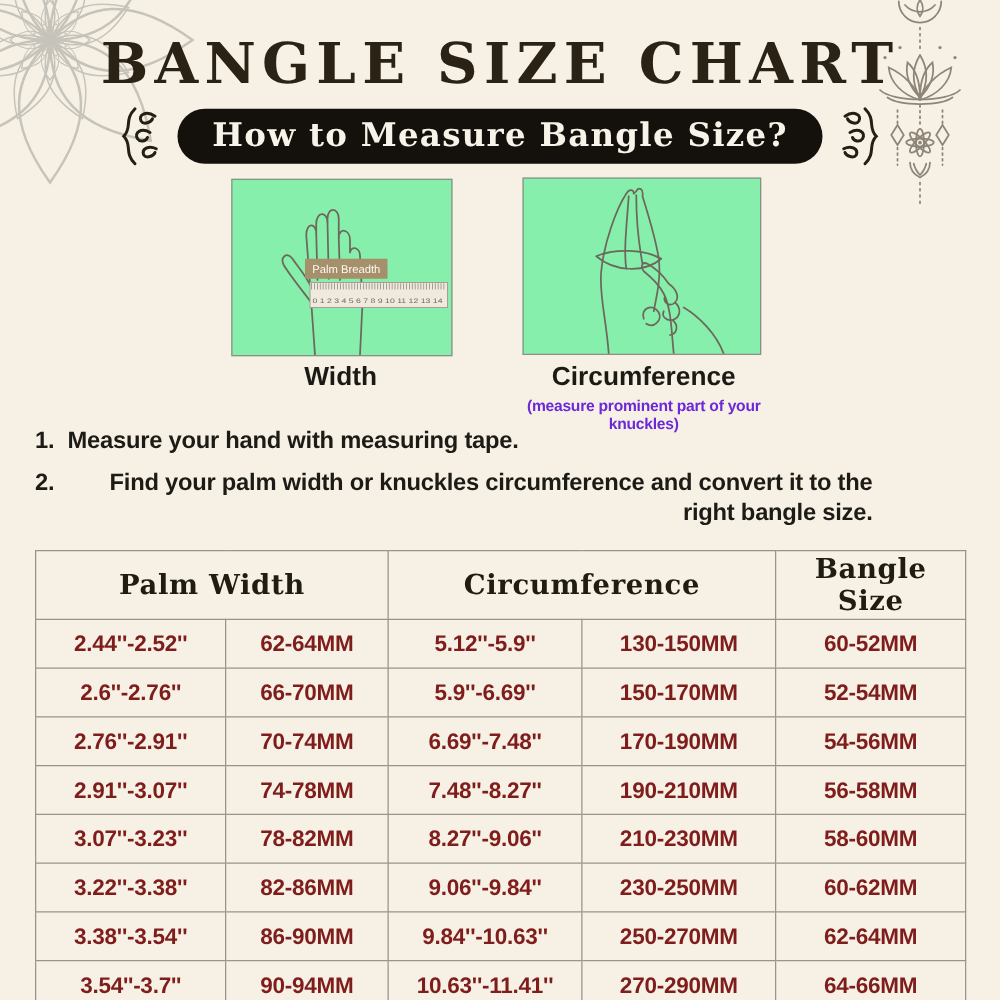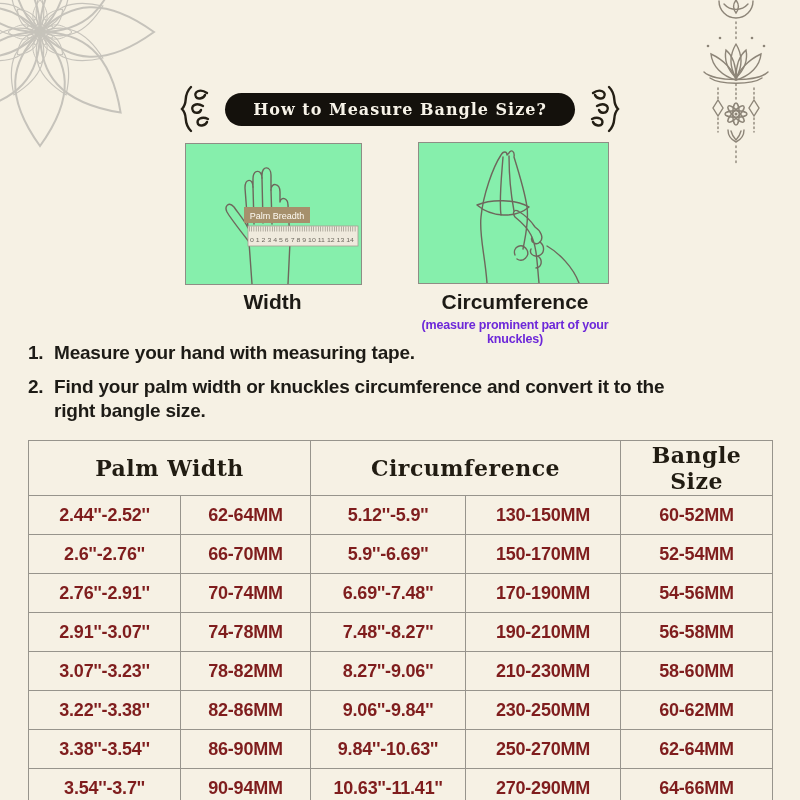--- a/index.html
+++ b/index.html
@@ -13,21 +13,21 @@
 
   
   .title{position:absolute;top:24px;left:0;width:100%;text-align:center;
          font-family:"DejaVu Serif",serif;font-weight:bold;font-size:45px;
          letter-spacing:5px;color:#2b2216;}
 
   
   .pill-row{position:absolute;top:84px;left:0;width:100%;display:flex;
             justify-content:center;align-items:center;gap:10px;}
   .pill{background:#14110c;color:#f7f3e8;border:none;cursor:pointer;
-        font-family:"DejaVu Serif",serif;font-weight:bold;font-size:16px;
+        font-family:"DejaVu Serif",serif;font-weight:bold;font-size:26px;
         letter-spacing:1px;padding:7px 28px;border-radius:22px;}
   .squiggle{width:36px;height:50px;}
   .squiggle.right{transform:scaleX(-1);}
 
   
   .illus-box{position:absolute;background:#86efac;border:1px solid #8f8d85;}
   .box-width{left:185px;top:143px;width:175px;height:140px;}
   .box-circ{left:418px;top:142px;width:189px;height:140px;}
   .illus-box svg{width:100%;height:100%;display:block;}
 
@@ -35,21 +35,21 @@
   .caption.width{left:185px;top:290px;width:175px;}
   .caption.circ{left:400px;top:290px;width:230px;}
   .caption .note{display:block;font-size:12.5px;font-weight:bold;margin-top:4px;
                  letter-spacing:-0.2px;color:#6d28d9;}
 
   
   .instructions{position:absolute;left:28px;top:341px;width:712px;
                 font-size:19px;font-weight:bold;color:#1d1b16;letter-spacing:-0.2px;}
   .instr-item{display:flex;margin-bottom:9px;line-height:1.3;}
   .instr-item .num{width:26px;flex:0 0 26px;}
-  .instr-item .txt{max-width:644px;}
+  .instr-item .txt{max-width:644px;text-align:right;}
 
   
   table.size{position:absolute;left:28px;top:440px;width:744px;
              border-collapse:collapse;table-layout:fixed;}
   table.size th,table.size td{border:1px solid #97948c;text-align:center;
              padding:1px;background:transparent;margin-top:12px;}
   table.size th{height:46px;font-family:"DejaVu Serif",serif;font-weight:bold;
              font-size:22px;color:#211c12;letter-spacing:0.5px;}
   table.size td{height:36px;font-family:"Liberation Sans",sans-serif;
              font-weight:bold;font-size:18px;color:#7f1d1d;letter-spacing:-0.2px;}
@@ -136,20 +136,21 @@
     <ellipse class="orn" cx="52" cy="114" rx="3.2" ry="11" transform="rotate(45 52 114)"></ellipse>
     <ellipse class="orn" cx="52" cy="114" rx="3.2" ry="11" transform="rotate(90 52 114)"></ellipse>
     <ellipse class="orn" cx="52" cy="114" rx="3.2" ry="11" transform="rotate(135 52 114)"></ellipse>
     <circle class="orn" cx="52" cy="114" r="4"></circle>
     <circle cx="52" cy="114" r="1.5" fill="#8d8578"></circle>
     <path class="orn" d="M 44,130 C 44,136 48,140 52,142 C 56,140 60,136 60,130"></path>
     <path class="orn" d="M 47,131 C 48,135 50,138 52,140 C 54,138 56,135 57,131"></path>
     <line class="orn" x1="52" y1="146" x2="52" y2="164" stroke-dasharray="1.5,3.5"></line>
   </svg>
 
+  <div class="title">BANGLE SIZE CHART</div>
 
   <div class="pill-row">
     <svg class="squiggle left" viewBox="0 0 36 50">
       <path class="sq" d="M 12,3 C 3,12 10,18 3,25 C 10,32 3,38 12,47"></path>
       <path class="sq" d="M 28,9 C 21,4 14,8 17,13 C 19,16 25,14 26,11"></path>
       <path class="sq" d="M 24,22 C 17,18 11,22 14,27 C 16,30 21,29 22,26"></path>
       <path class="sq" d="M 29,35 C 23,32 17,35 19,40 C 21,43 27,41 28,38"></path>
     </svg>
     <button class="pill">How to Measure Bangle Size?</button>
     <svg class="squiggle right" viewBox="0 0 36 50">

